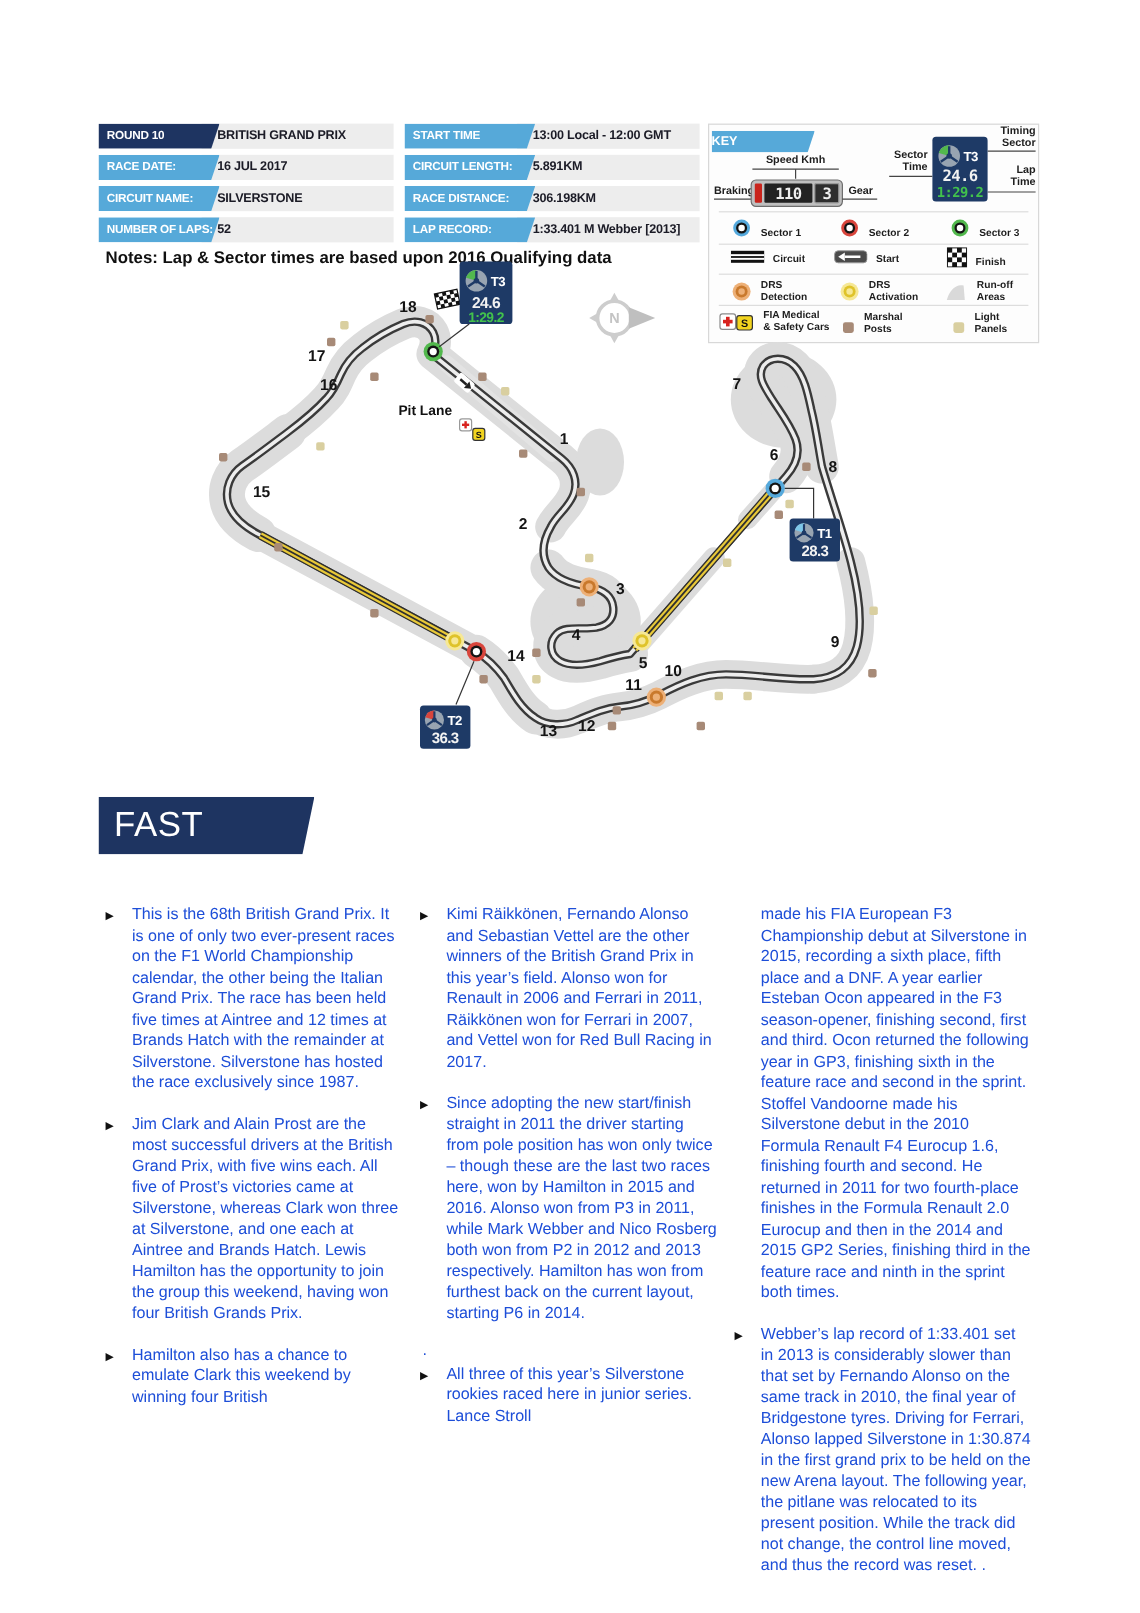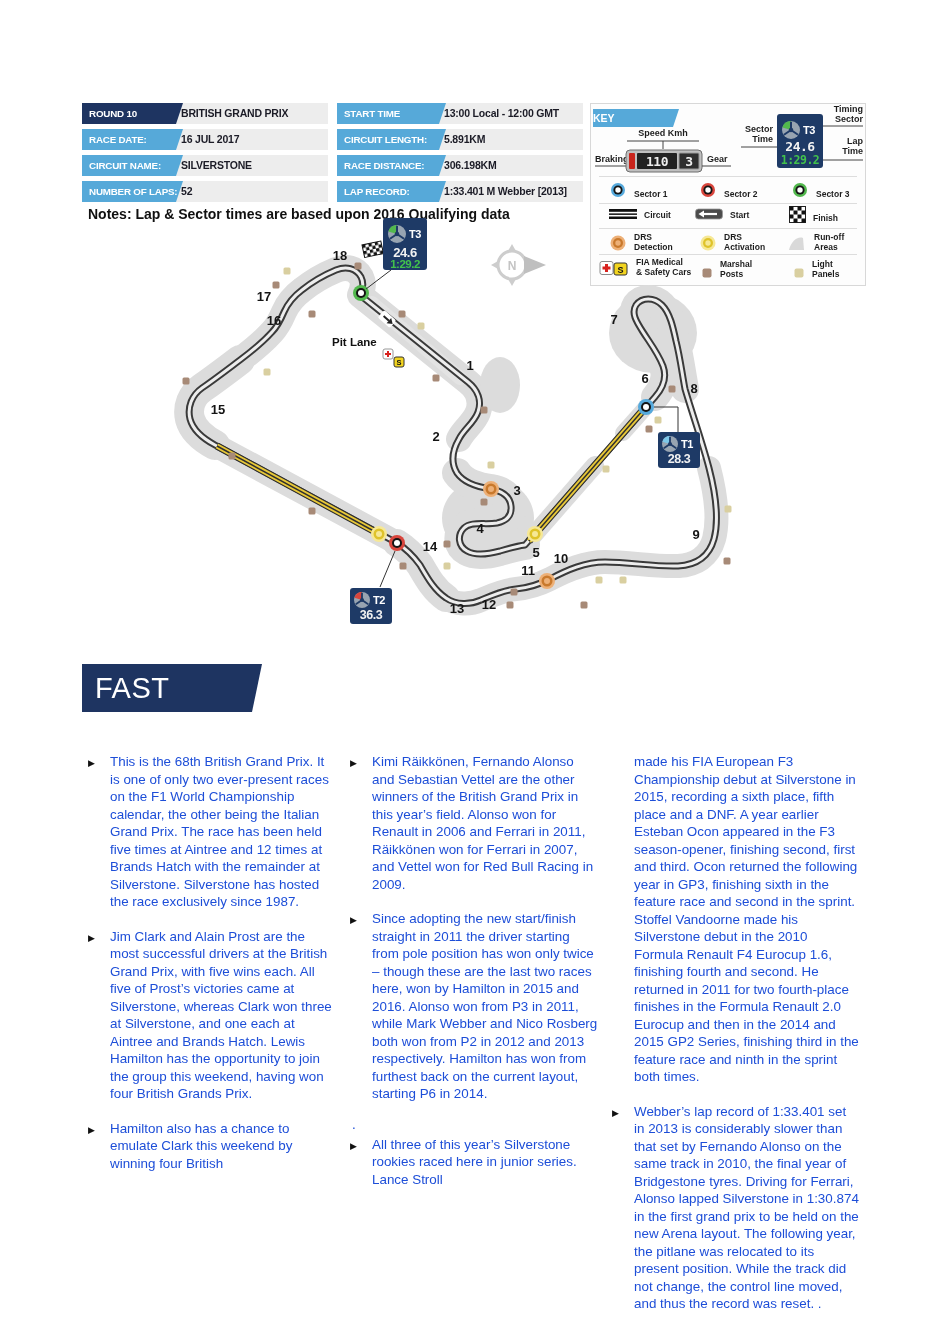--- a/index.html
+++ b/index.html
@@ -486,21 +486,21 @@
   <div class="ff-banner">
     <span>FAST FACTS</span>
   </div>
 
   <div class="facts-col c1">
     <div class="fact bullet">This is the 68th British Grand Prix. It is one of only two ever-present races on the F1 World Championship calendar, the other being the Italian Grand Prix. The race has been held five times at Aintree and 12 times at Brands Hatch with the remainder at Silverstone. Silverstone has hosted the race exclusively since 1987.</div>
     <div class="fact bullet">Jim Clark and Alain Prost are the most successful drivers at the British Grand Prix, with five wins each. All five of Prost’s victories came at Silverstone, whereas Clark won three at Silverstone, and one each at Aintree and Brands Hatch. Lewis Hamilton has the opportunity to join the group this weekend, having won four British Grands Prix.</div>
     <div class="fact bullet">Hamilton also has a chance to emulate Clark this weekend by winning four British</div>
   </div>
   <div class="facts-col c2">
-    <div class="fact bullet">Kimi Räikkönen, Fernando Alonso and Sebastian Vettel are the other winners of the British Grand Prix in this year’s field. Alonso won for Renault in 2006 and Ferrari in 2011, Räikkönen won for Ferrari in 2007, and Vettel won for Red Bull Racing in 2009.</div>
+    <div class="fact bullet">Kimi Räikkönen, Fernando Alonso and Sebastian Vettel are the other winners of the British Grand Prix in this year’s field. Alonso won for Renault in 2006 and Ferrari in 2011, Räikkönen won for Ferrari in 2007, and Vettel won for Red Bull Racing in 2017.</div>
     <div class="fact bullet">Since adopting the new start/finish straight in 2011 the driver starting from pole position has won only twice – though these are the last two races here, won by Hamilton in 2015 and 2016. Alonso won from P3 in 2011, while Mark Webber and Nico Rosberg both won from P2 in 2012 and 2013 respectively. Hamilton has won from furthest back on the current layout, starting P6 in 2014.</div>
     <div class="fact plain">.</div>
     <div class="fact bullet">All three of this year’s Silverstone rookies raced here in junior series. Lance Stroll</div>
   </div>
   <div class="facts-col c3">
     <div class="fact">made his FIA European F3 Championship debut at Silverstone in 2015, recording a sixth place, fifth place and a DNF. A year earlier Esteban Ocon appeared in the F3 season-opener, finishing second, first and third. Ocon returned the following year in GP3, finishing sixth in the feature race and second in the sprint. Stoffel Vandoorne made his Silverstone debut in the 2010 Formula Renault F4 Eurocup 1.6, finishing fourth and second. He returned in 2011 for two fourth-place finishes in the Formula Renault 2.0 Eurocup and then in the 2014 and 2015 GP2 Series, finishing third in the feature race and ninth in the sprint both times.</div>
     <div class="fact bullet">Webber’s lap record of 1:33.401 set in 2013 is considerably slower than that set by Fernando Alonso on the same track in 2010, the final year of Bridgestone tyres. Driving for Ferrari, Alonso lapped Silverstone in 1:30.874 in the first grand prix to be held on the new Arena layout. The following year, the pitlane was relocated to its present position. While the track did not change, the control line moved, and thus the record was reset.  .</div>
   </div>
 
 </div>

